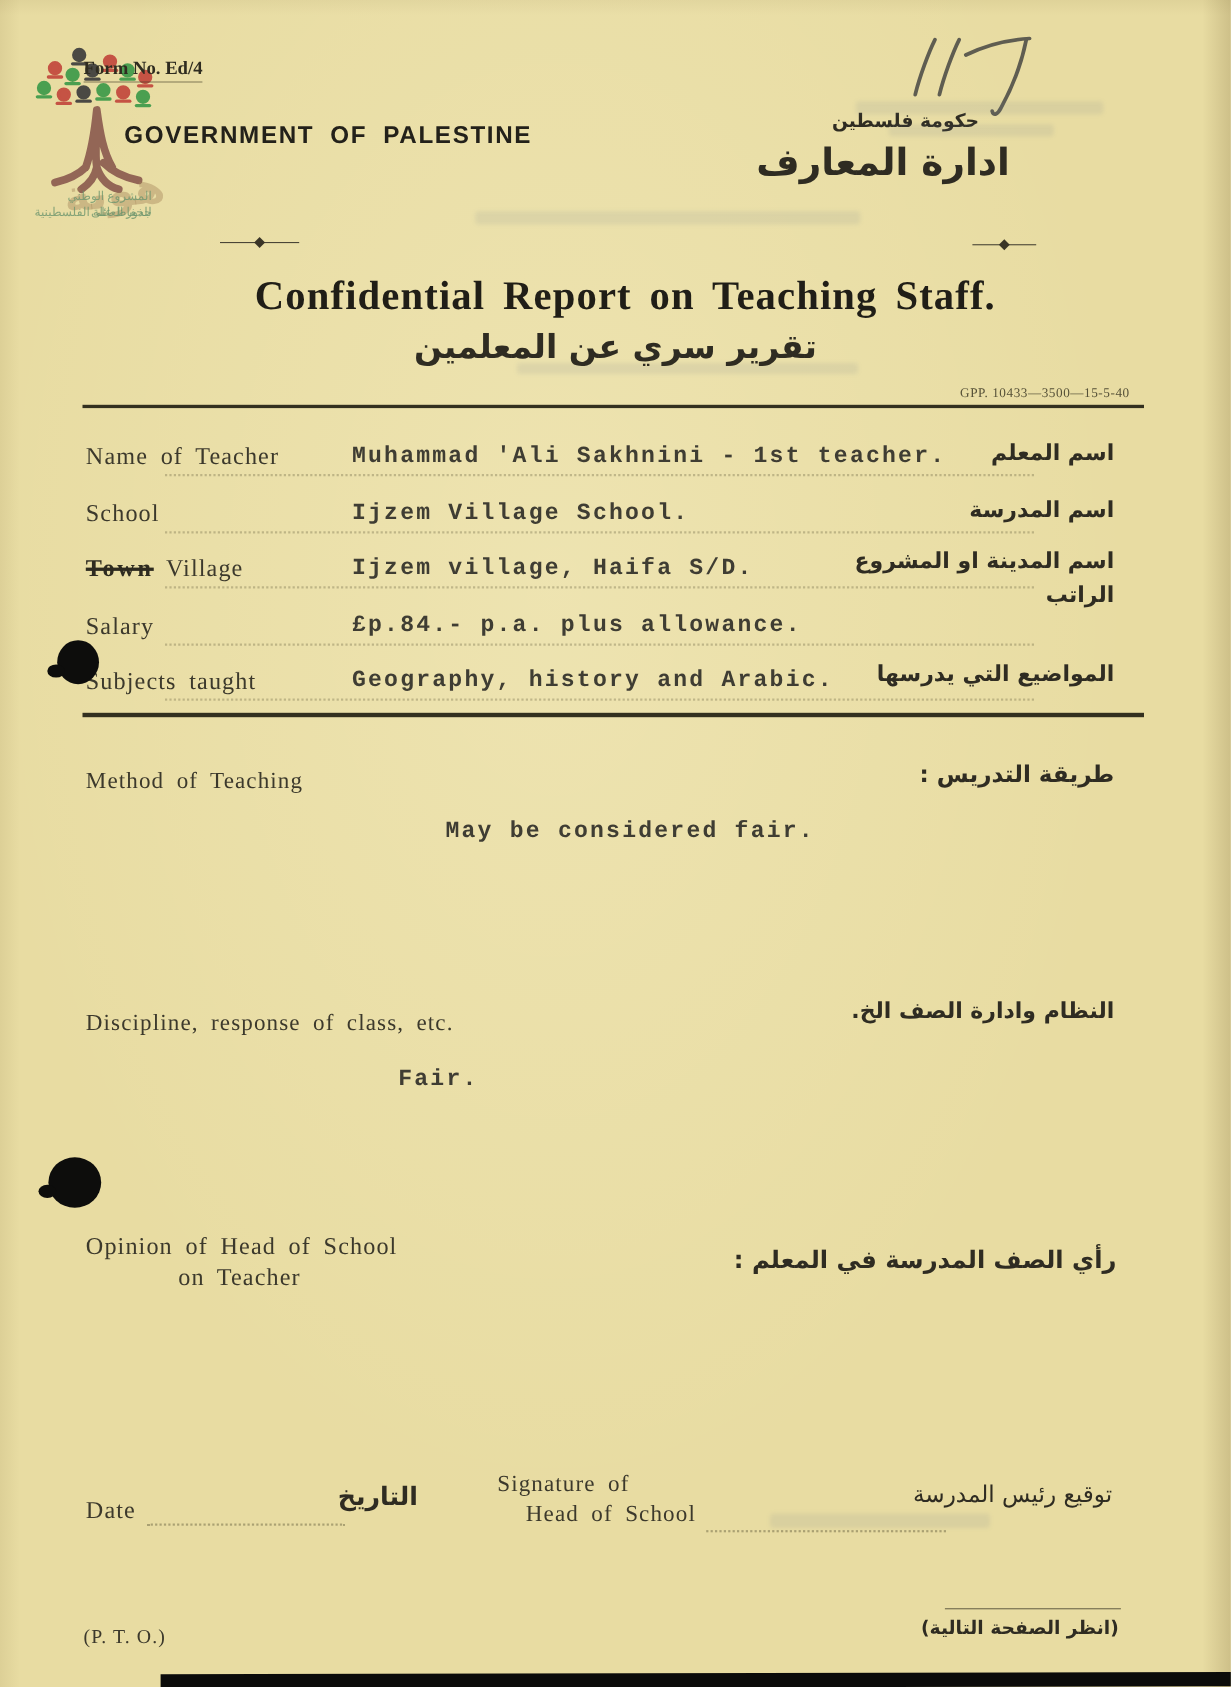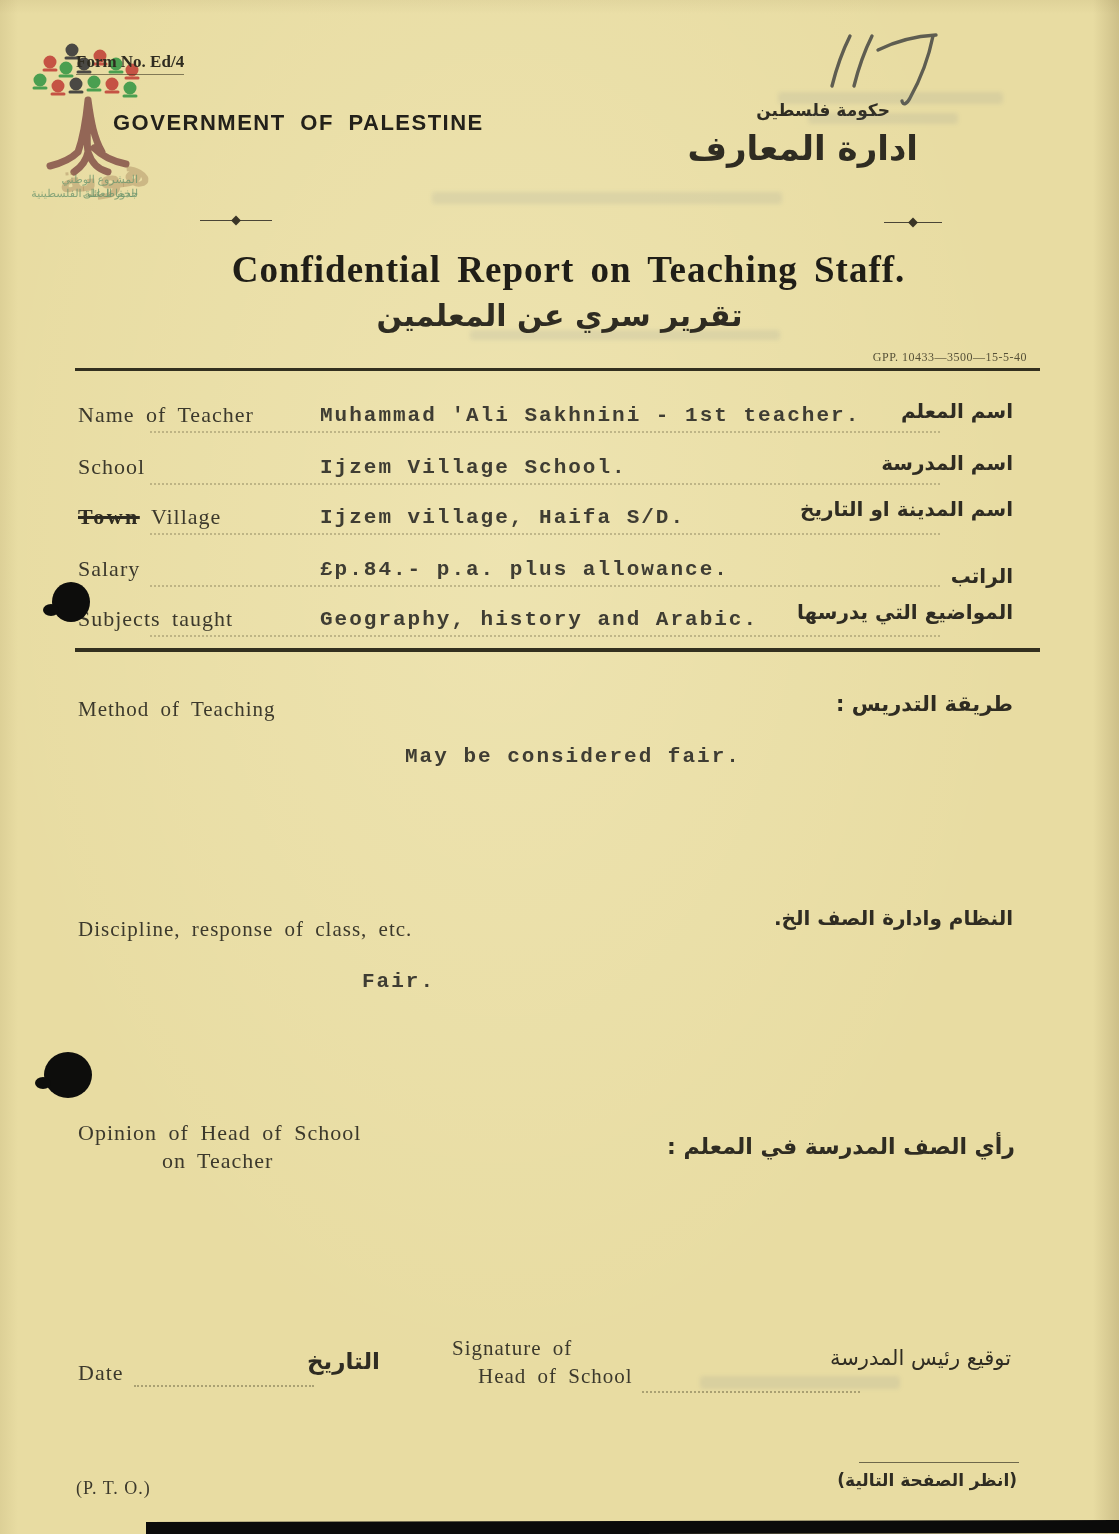--- a/index.html
+++ b/index.html
@@ -153,26 +153,26 @@
   <div class="abs label" style="left:78px;top:454px;">School</div>
   <div class="abs type" style="left:320px;top:456px;">Ijzem Village School.</div>
   <div class="abs ar" style="right:106px;top:451px;font-size:20px;font-weight:700;">اسم المدرسة</div>
 
   <div class="abs dotline" style="left:150px;top:532px;width:790px;opacity:.7;"></div>
   <div class="abs label" style="left:78px;top:504px;">
     <span class="struck">Town</span>
     <span>Village</span>
   </div>
   <div class="abs type" style="left:320px;top:506px;">Ijzem village, Haifa S/D.</div>
-  <div class="abs ar" style="right:106px;top:497px;font-size:20px;font-weight:700;">اسم المدينة او التاريخ</div>
+  <div class="abs ar" style="right:106px;top:497px;font-size:20px;font-weight:700;">اسم المدينة او المشروع</div>
 
   <div class="abs dotline" style="left:150px;top:584px;width:790px;opacity:.7;"></div>
   <div class="abs label" style="left:78px;top:556px;">Salary</div>
   <div class="abs type" style="left:320px;top:558px;">£p.84.- p.a. plus allowance.</div>
-  <div class="abs ar" style="right:106px;top:564px;font-size:20px;font-weight:700;">الراتب</div>
+  <div class="abs ar" style="right:106px;top:528px;font-size:20px;font-weight:700;">الراتب</div>
 
   <div class="abs dotline" style="left:150px;top:634px;width:790px;opacity:.7;"></div>
   <div class="abs label" style="left:78px;top:606px;">Subjects taught</div>
   <div class="abs type" style="left:320px;top:608px;">Geography, history and Arabic.</div>
   <div class="abs ar" style="right:106px;top:600px;font-size:20px;font-weight:700;">المواضيع التي يدرسها</div>
 
   <div class="abs rule" style="left:75px;top:648px;width:965px;height:4px;"></div>
 
   <div class="abs label" style="left:78px;top:697px;font-size:21px;">Method of Teaching</div>
   <div class="abs ar" style="right:106px;top:692px;font-size:21px;font-weight:700;">طريقة التدريس :</div>

